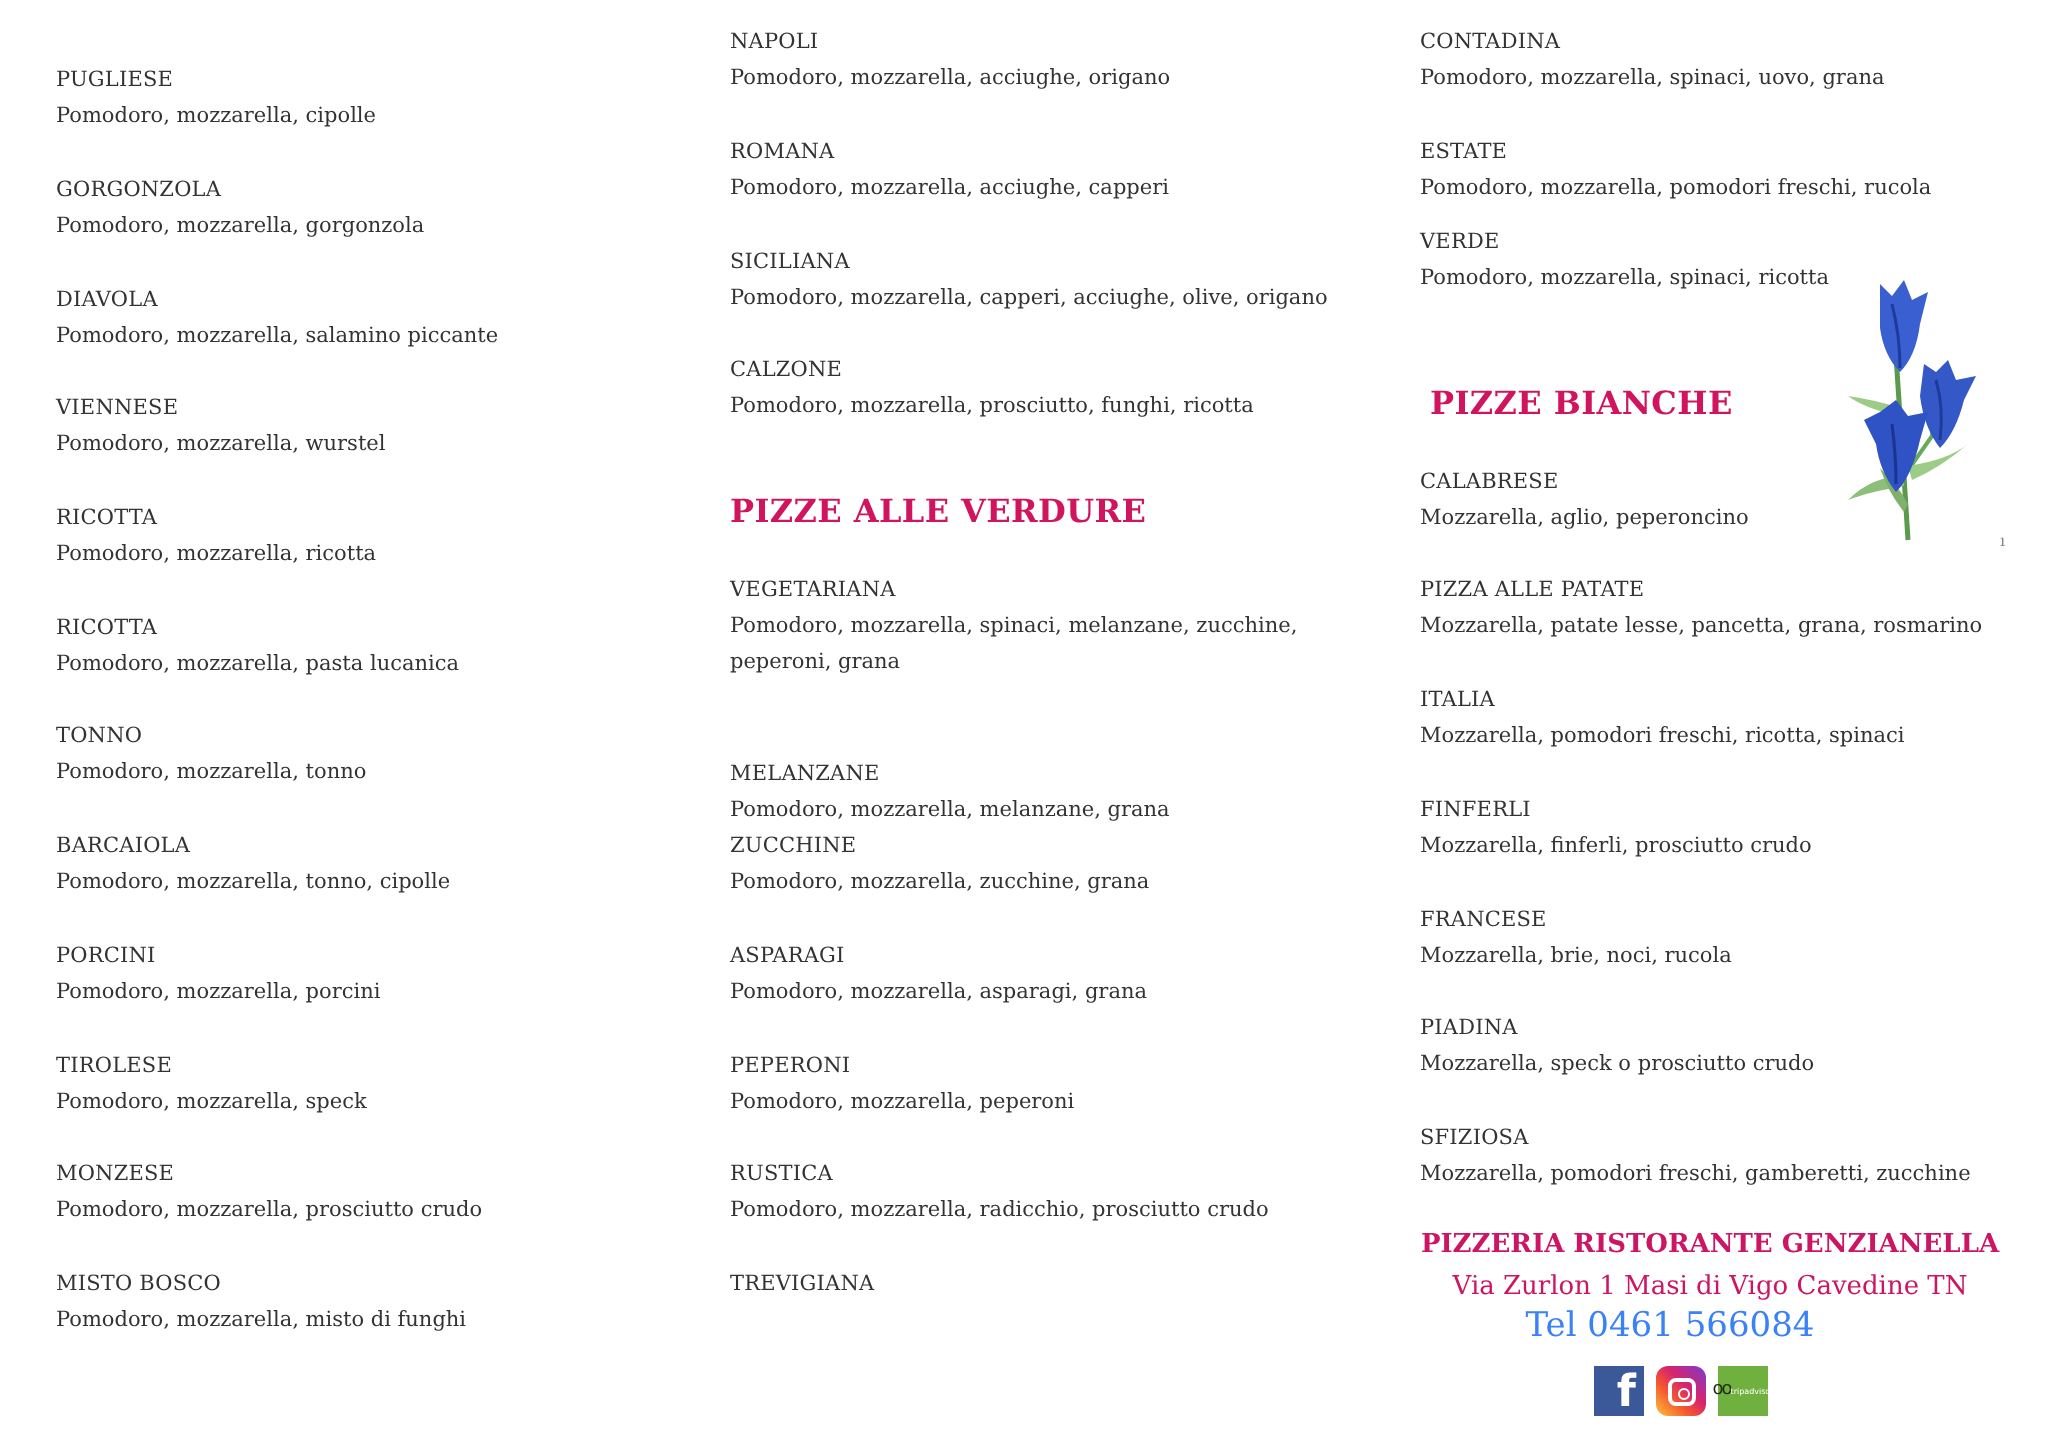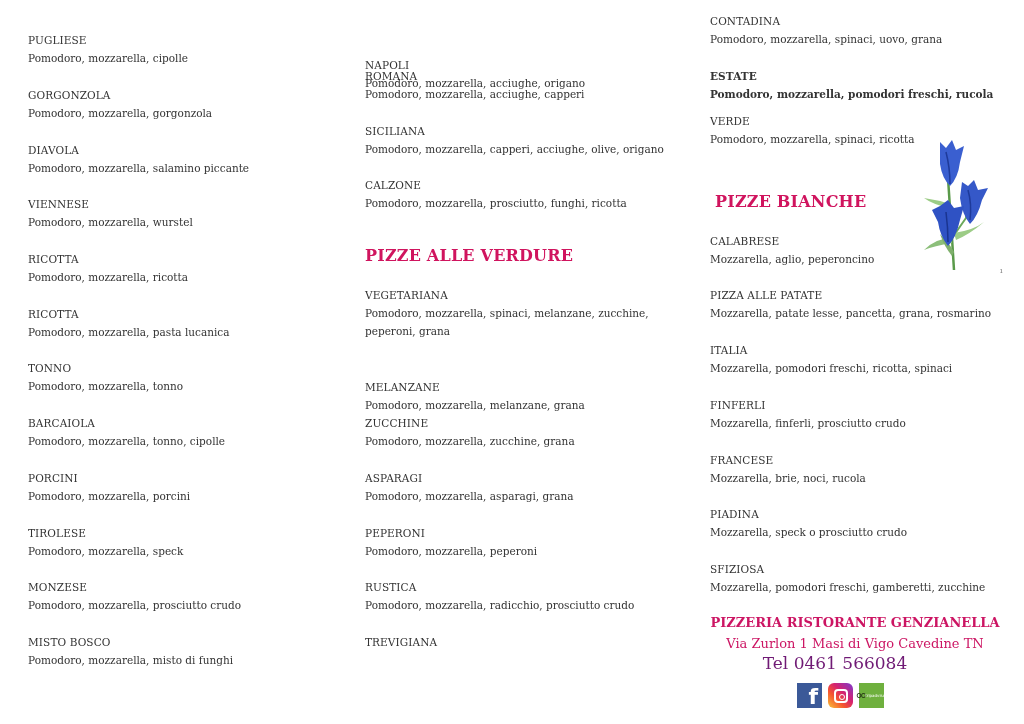--- a/index.html
+++ b/index.html
@@ -12,21 +12,21 @@
   .item { position: absolute; left: 0; white-space: nowrap; }
   .item .name { font-size: 10.5px; letter-spacing: 0.1px; color: #333; line-height: 18px; height: 18px; }
   .item .desc { font-size: 10.5px; color: #333; line-height: 18px; }
   .section-title {
     position: absolute; left: 0; font-family: "DejaVu Serif", "Liberation Serif", serif;
     font-weight: bold; font-size: 16px; color: #d0145e; letter-spacing: 0.2px; white-space: nowrap;
   }
   .footer { position: absolute; left: 700px; width: 310px; text-align: center; }
   .footer .rname { position: absolute; top: 615px; left: 0; width: 310px; font-weight: bold; font-size: 13px; color: #cc1563; white-space: nowrap; text-align: center; }
   .footer .addr { position: absolute; top: 636px; left: 0; width: 310px; font-size: 13px; color: #cc1563; white-space: nowrap; }
-  .footer .tel { position: absolute; top: 653px; left: 0; width: 310px; font-size: 17px; color: #701a75; white-space: nowrap; text-align: center; padding-right: 40px; box-sizing: border-box; }
+  .footer .tel { position: absolute; top: 653px; left: 0; width: 310px; font-size: 17px; color: #3b82f6; white-space: nowrap; text-align: center; padding-right: 40px; box-sizing: border-box; }
   .social { position: absolute; top: 683px; left: 797px; display: flex; gap: 6px; }
   .social .ico { width: 25px; height: 25px; display: flex; align-items: center; justify-content: center; box-sizing: border-box; }
   .fb { background: #3b5998; color: #fff; font-family: "DejaVu Sans", sans-serif; font-weight: bold; font-size: 22px; align-items: flex-end !important; justify-content: flex-end !important; padding-right: 4px; line-height: 1; }
   .ig { background: linear-gradient(45deg, #f9c33b 0%, #f5562f 35%, #d6236e 60%, #7a3bd0 100%); border-radius: 6px; }
   .ig .ring { width: 14px; height: 14px; border: 2px solid #fff; border-radius: 4px; position: relative; box-sizing: border-box; }
   .ig .ring::after { content: ""; position: absolute; left: 3px; top: 3px; width: 4px; height: 4px; border: 1.5px solid #fff; border-radius: 50%; }
   .ta { background: #6fb03e; flex-direction: row; }
   .ta .owl { font-family: "DejaVu Sans", sans-serif; color: #1d2a10; font-size: 9px; line-height: 9px; letter-spacing: -1px; }
   .ta .lbl { font-family: "DejaVu Sans", sans-serif; color: #fff; font-size: 4px; line-height: 5px; }
   .flower { position: absolute; left: 922px; top: 138px; width: 70px; height: 135px; }
@@ -80,21 +80,21 @@
       <div class="name">MONZESE</div>
       <div class="desc">Pomodoro, mozzarella, prosciutto crudo</div>
     </div>
   <div class="item" style="top:633px;">
       <div class="name">MISTO BOSCO</div>
       <div class="desc">Pomodoro, mozzarella, misto di funghi</div>
     </div>
 </div>
 
 <div class="col" style="left:365px;">
-  <div class="item" style="top:12px;margin-top:44px;">
+  <div class="item" style="top:12px;">
       <div class="name">NAPOLI</div>
       <div class="desc">Pomodoro, mozzarella, acciughe, origano</div>
     </div>
   <div class="item" style="top:67px;">
       <div class="name">ROMANA</div>
       <div class="desc">Pomodoro, mozzarella, acciughe, capperi</div>
     </div>
   <div class="item" style="top:122px;">
       <div class="name">SICILIANA</div>
       <div class="desc">Pomodoro, mozzarella, capperi, acciughe, olive, origano</div>
@@ -134,21 +134,21 @@
   <div class="item" style="top:633px;">
       <div class="name">TREVIGIANA</div>
     </div>
 </div>
 
 <div class="col" style="left:710px;">
   <div class="item" style="top:12px;">
       <div class="name">CONTADINA</div>
       <div class="desc">Pomodoro, mozzarella, spinaci, uovo, grana</div>
     </div>
-  <div class="item" style="top:67px;font-weight:bold;">
+  <div class="item" style="top:67px;">
       <div class="name">ESTATE</div>
       <div class="desc">Pomodoro, mozzarella, pomodori freschi, rucola</div>
     </div>
   <div class="item" style="top:112px;">
       <div class="name">VERDE</div>
       <div class="desc">Pomodoro, mozzarella, spinaci, ricotta</div>
     </div>
 
   <div class="section-title" style="top:192px; left:5px;">PIZZE BIANCHE</div>
 

